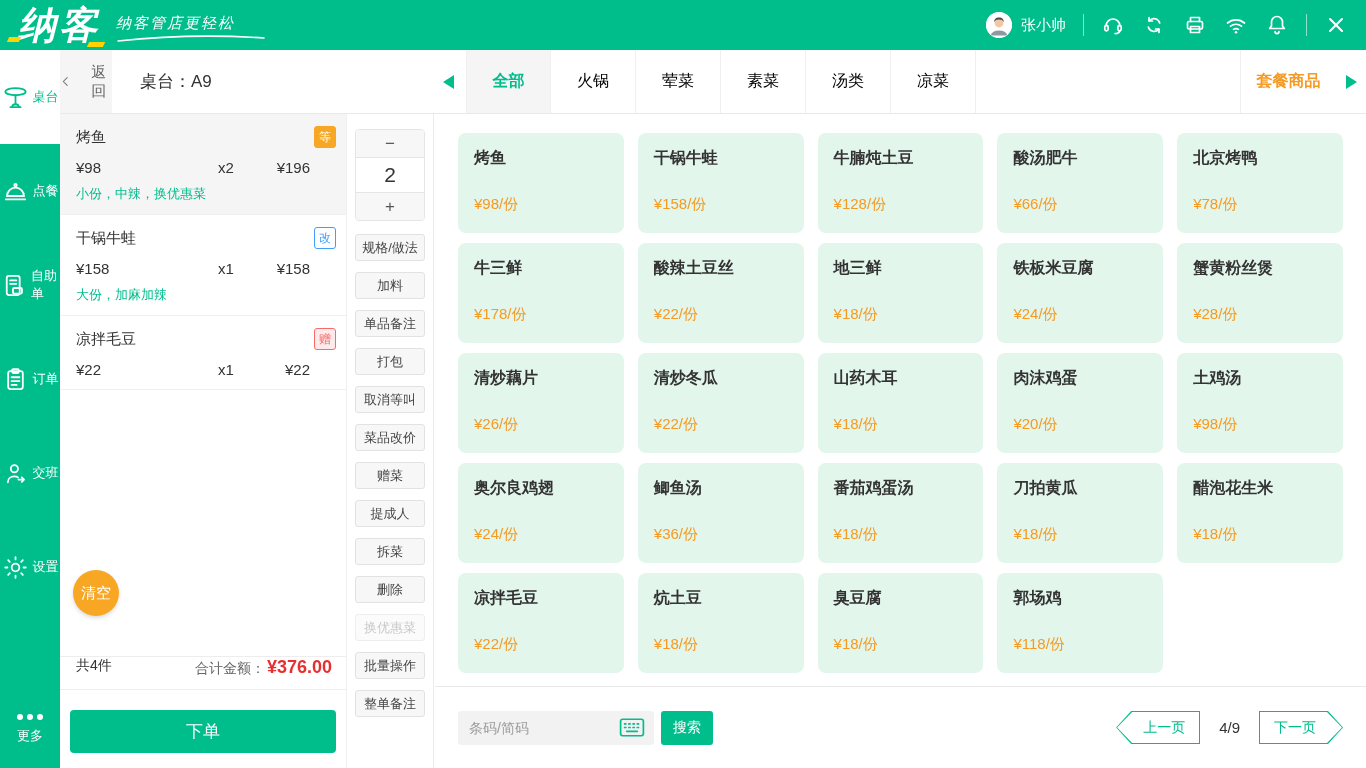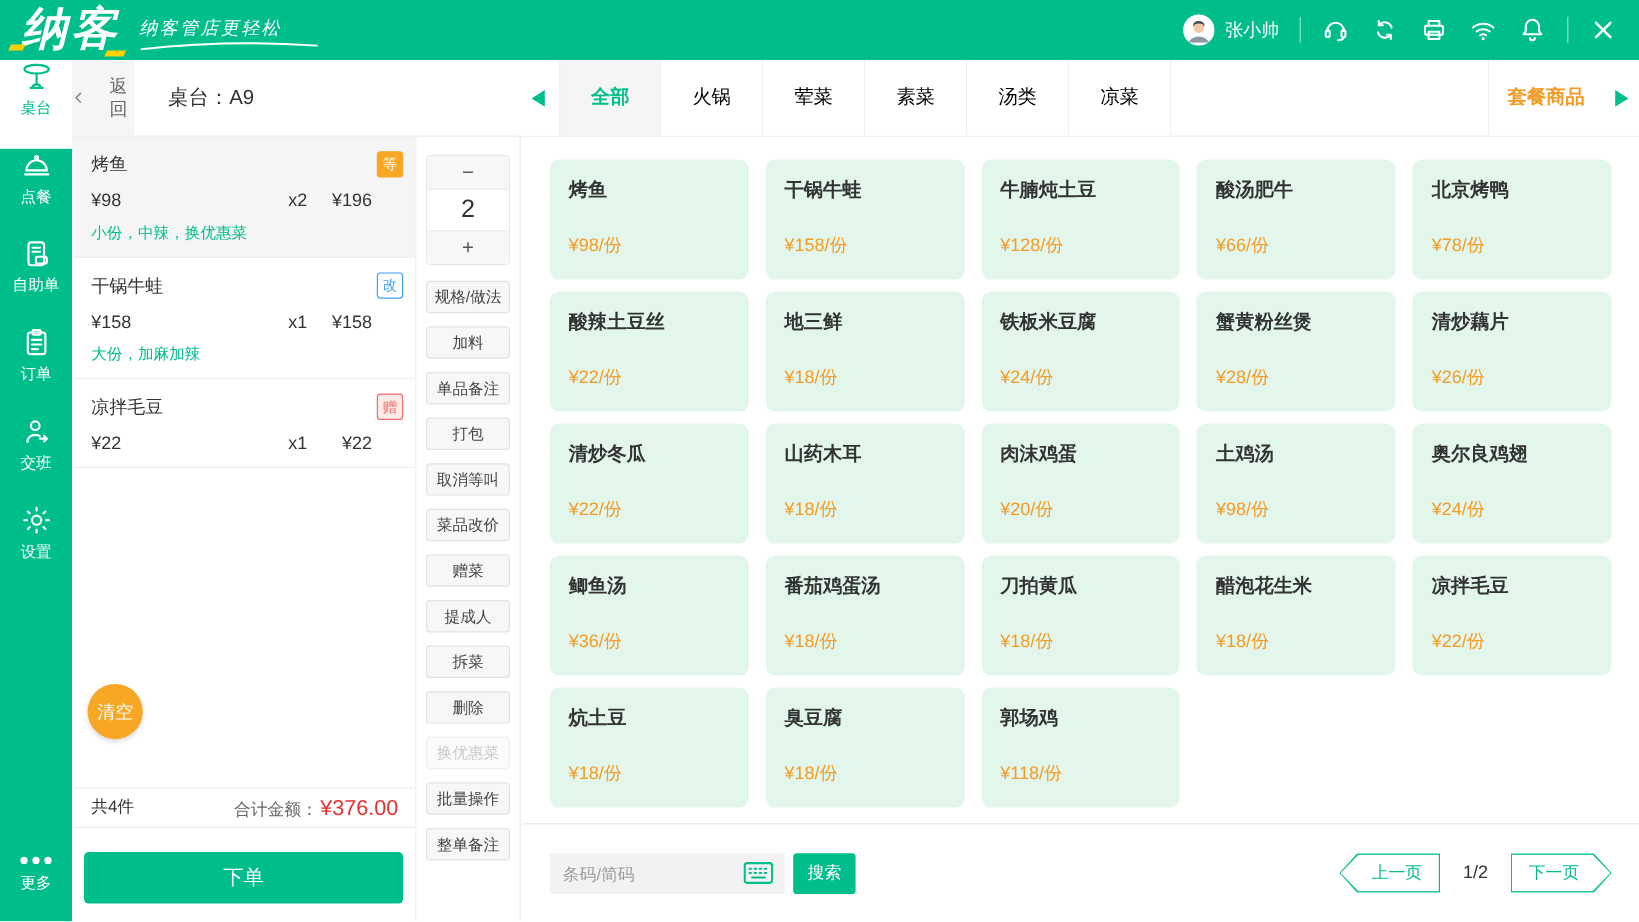--- a/index.html
+++ b/index.html
@@ -17,21 +17,21 @@
   .slogan-wrap{display:flex;flex-direction:column;align-items:flex-start;padding-bottom:1px}
   .slogan{font-size:15px;font-style:italic;letter-spacing:2px}
   .top-right{display:flex;align-items:center;gap:17px}
   .avatar{width:26px;height:26px;border-radius:50%;background:#fff;overflow:hidden;flex:0 0 auto}
   .user-name{font-size:15px;margin-left:-8px}
   .tb-div{width:1px;height:22px;background:rgba(255,255,255,.55)}
   .tb-icon{width:24px;height:24px;background:none;border:none;cursor:pointer;color:#fff;padding:0}
 
   
   #sidebar{position:absolute;left:0;top:50px;bottom:0;width:60px;background:#00be8c;display:flex;flex-direction:column}
-  .side-item{height:74px;display:flex;flex-direction:column;align-items:center;gap:4px;color:#fff;font-size:13px;cursor:pointer}
+  .side-item{height:94px;display:flex;flex-direction:row;align-items:center;justify-content:center;gap:4px;color:#fff;font-size:13px;cursor:pointer}
   .side-item.active{background:#fff;color:#00be8c}
   .side-more{margin-top:auto;height:78px;display:flex;flex-direction:column;align-items:center;justify-content:center;gap:7px;color:#fff;font-size:13px;cursor:pointer}
   .dots{display:flex;gap:4px}
   .dots i{width:6px;height:6px;border-radius:50%;background:#fff}
 
   
   #subheader{position:absolute;left:60px;top:50px;right:0;height:64px;background:#fff;border-bottom:1px solid #e9e9e9;display:flex;align-items:stretch}
   .back-btn{width:52px;background:#f5f5f5;border:none;display:flex;align-items:center;justify-content:space-between;gap:14px;color:#666;font-size:15px;cursor:pointer}
   .table-title{display:flex;align-items:center;margin-left:28px;width:290px;font-size:17px;color:#333}
   .tab-arrow{width:36px;display:flex;align-items:center;justify-content:center;background:#fff;border:none;cursor:pointer}
@@ -51,29 +51,29 @@
   .order-item{padding:12px 10px 11px 16px;border-bottom:1px solid #f0f0f0;cursor:pointer}
   .order-item.selected{background:#f5f5f5}
   .oi-row1{display:flex;align-items:center;justify-content:space-between}
   .oi-name{font-size:15px;color:#333;font-weight:500}
   .badge{font-size:12px;line-height:1;padding:4px 4px;border-radius:3px}
   .bt-wait .badge{background:#f7a723;color:#fff;border:1px solid #f7a723}
   .bt-modify .badge{background:#fff;border:1px solid #409eff;color:#409eff}
   .bt-gift .badge{background:#fdeaea;border:1px solid #f56c6c;color:#f56c6c}
   .oi-row2{display:flex;align-items:center;margin-top:11px;font-size:15px;color:#333;padding-right:26px}
   .oi-price{flex:1}
-  .oi-qty{width:60px;text-align:right}
+  .oi-qty{width:60px;text-align:center}
   .oi-total{width:54px;text-align:right}
   .oi-note{margin-top:9px;font-size:13px;color:#00be8c}
   .clear-btn{position:absolute;left:13px;top:456px;width:46px;height:46px;border-radius:50%;border:none;background:#f7a723;color:#fff;font-size:15px;cursor:pointer;box-shadow:0 2px 4px rgba(0,0,0,.15)}
-  .totals-row{position:absolute;left:0;right:0;bottom:78px;height:34px;border-top:1px solid #ededed;border-bottom:1px solid #ededed;display:flex;align-items:center;justify-content:space-between;padding:0 14px 0 16px}
+  .totals-row{position:absolute;left:0;right:0;bottom:78px;height:34px;border-top:1px solid #ededed;border-bottom:1px solid #ededed;display:flex;align-items:flex-start;justify-content:space-between;padding:0 14px 0 16px}
   .count-label{font-size:14px;color:#333}
   .total-wrap{display:flex;align-items:baseline;gap:2px}
   .total-label{font-size:14px;color:#666}
-  .total-value{font-size:18px;font-weight:normal;color:#e62f2f}
+  .total-value{font-size:18px;font-weight:bold;color:#e62f2f}
   .submit-btn{position:absolute;left:10px;right:10px;bottom:15px;height:43px;background:#00be8c;border:none;border-radius:4px;color:#fff;font-size:17px;cursor:pointer}
 
   
   #actions{position:absolute;left:346px;top:114px;width:88px;bottom:0;background:#fff;border-left:1px solid #f0f0f0;border-right:1px solid #ececec;padding:15px 8px;display:flex;flex-direction:column;overflow:hidden}
   .stepper{border:1px solid #e5e5e5;border-radius:4px;overflow:hidden;margin-bottom:13px;flex:0 0 auto}
   .step-btn{width:100%;height:27px;background:#f7f7f7;border:none;display:flex;align-items:center;justify-content:center;font-size:17px;color:#555;cursor:pointer}
   .step-qty{height:36px;background:#fff;border-top:1px solid #e5e5e5;border-bottom:1px solid #e5e5e5;display:flex;align-items:center;justify-content:center;font-size:21px;color:#333}
   .act-btn{height:27px;flex:0 0 27px;margin-bottom:11px;background:#f7f7f7;border:1px solid #e2e2e2;border-radius:3px;font-size:13px;color:#444;display:flex;align-items:center;justify-content:center;cursor:pointer;font-family:inherit}
   .act-btn.disabled{color:#c9c9c9;background:#fbfbfb;border-color:#eee;cursor:default}
 
@@ -398,20 +398,24 @@
         </div>
         <div class="menu-card">
           <div class="mc-name">酸汤肥牛</div>
           <div class="mc-price">¥66/份</div>
         </div>
         <div class="menu-card">
           <div class="mc-name">北京烤鸭</div>
           <div class="mc-price">¥78/份</div>
         </div>
         <div class="menu-card">
+          <div class="mc-name">牛三鲜</div>
+          <div class="mc-price">¥178/份</div>
+        </div>
+        <div class="menu-card">
           <div class="mc-name">酸辣土豆丝</div>
           <div class="mc-price">¥22/份</div>
         </div>
         <div class="menu-card">
           <div class="mc-name">地三鲜</div>
           <div class="mc-price">¥18/份</div>
         </div>
         <div class="menu-card">
           <div class="mc-name">铁板米豆腐</div>
           <div class="mc-price">¥24/份</div>
@@ -487,21 +491,21 @@
             </svg>
         </button>
       </div>
       <button class="search-btn">搜索</button>
       <div class="pagination">
         <button class="page-btn prev">
           <span class="pb-bg"></span>
           <span class="pb-fg"></span>
           <span class="lbl">上一页</span>
         </button>
-        <span class="page-num">1/2</span>
+        <span class="page-num">4/9</span>
         <button class="page-btn next">
           <span class="pb-bg"></span>
           <span class="pb-fg"></span>
           <span class="lbl">下一页</span>
         </button>
       </div>
     </div>
   </main>
 
 </div>

